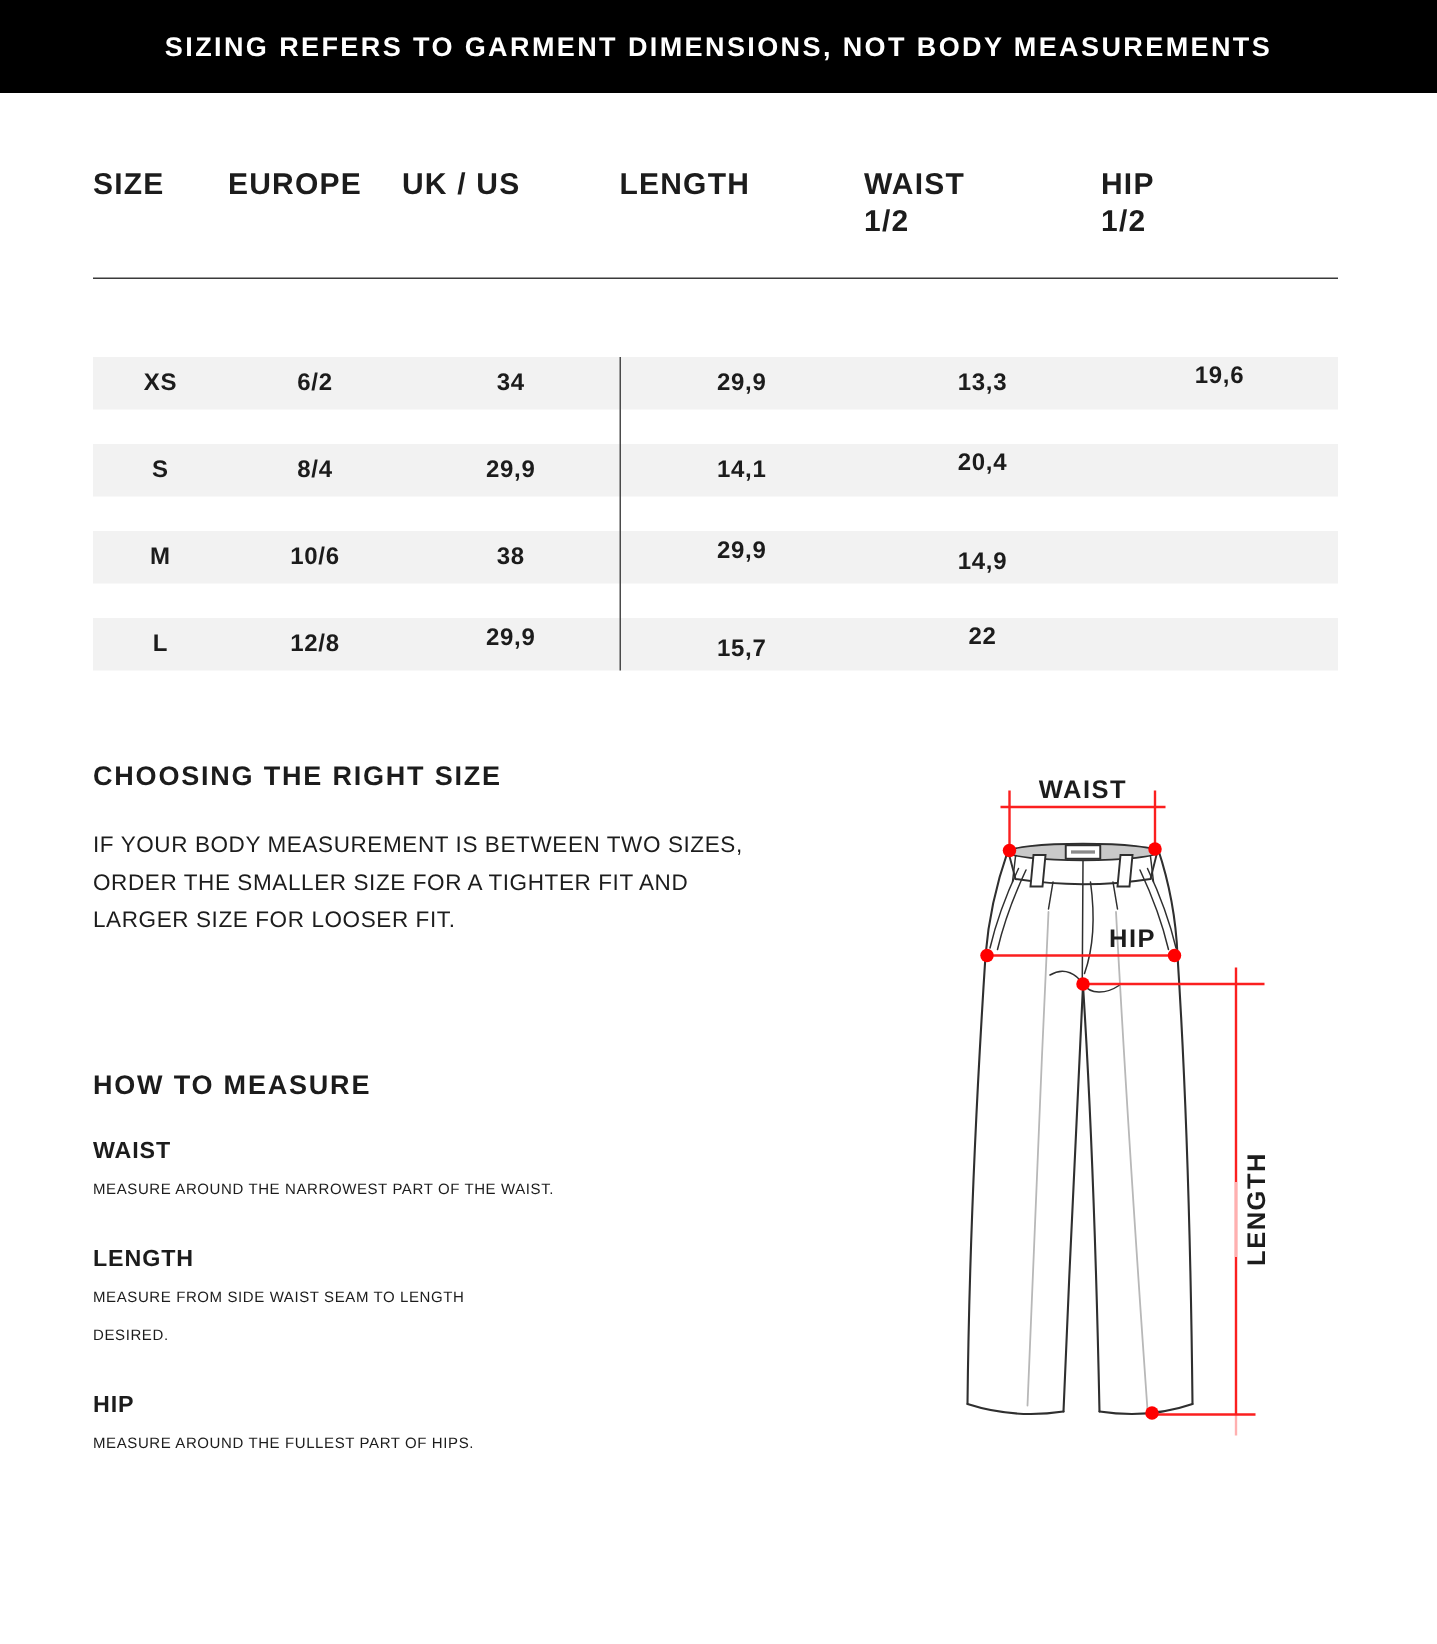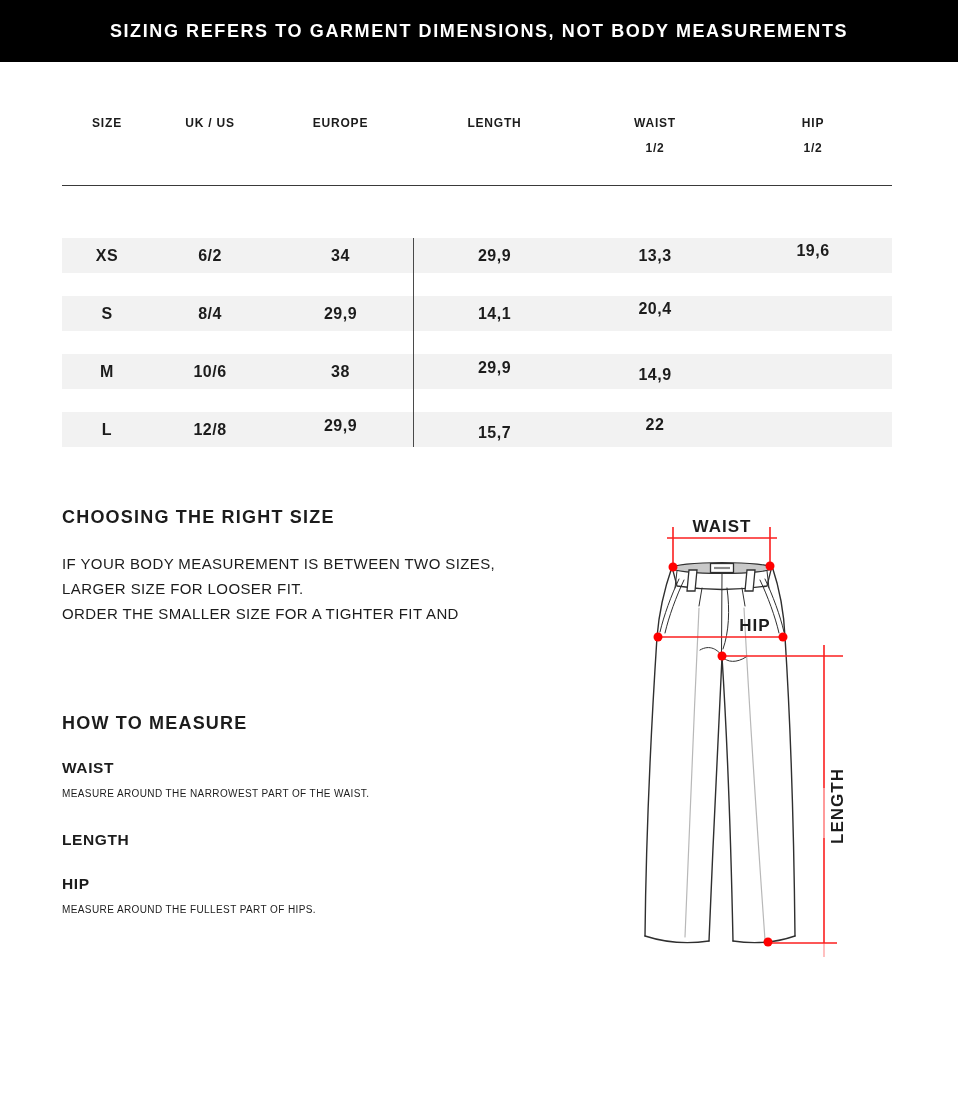--- a/index.html
+++ b/index.html
@@ -13,21 +13,21 @@
   .page{position:relative;width:958px;height:968px;background:#ffffff;overflow:hidden;}
 
   
   .banner{position:absolute;left:0;top:0;width:958px;height:62px;background:var(--banner_bg);
     display:flex;align-items:center;justify-content:center;}
   .banner-text{color:var(--banner_text);font-size:18px;font-weight:700;letter-spacing:1.6px;white-space:nowrap;}
 
   
   .table-area{position:absolute;left:62px;top:95px;width:831px;}
   .thead{display:grid;grid-template-columns:90px 116px 145px 163px 158px 158px;padding-top:20px;}
-  .th{text-align:center;font-size:12px;font-weight:700;letter-spacing:0.8px;line-height:17px;}
+  .th{text-align:left;font-size:20px;font-weight:700;letter-spacing:0.8px;line-height:17px;}
   .th .sub{margin-top:8px;font-weight:700;}
   .head-rule{position:absolute;left:0;top:90px;width:830px;height:0;border-top:1px solid var(--rule);}
   .rows{position:absolute;left:0;top:143px;width:830px;}
   .row{display:grid;grid-template-columns:90px 116px 145px 163px 158px 158px;height:35px;background:var(--row_bg);margin-bottom:23px;}
   .cell{display:flex;align-items:center;justify-content:center;font-size:16px;font-weight:600;letter-spacing:0.5px;text-align:center;}
   .cell span{position:relative;}
   .cell.hip span{top:-5px;}
   .row.r-m .cell.length span,.row.r-l .cell.length span{top:-4px;}
   .row.r-m .cell.waist span,.row.r-l .cell.waist span{top:3px;}
   .col-divider{position:absolute;left:351px;top:143px;width:1px;height:209px;background:#4a4a4a;}
@@ -62,25 +62,25 @@
     <div class="banner-text">SIZING REFERS TO GARMENT DIMENSIONS, NOT BODY MEASUREMENTS</div>
   </div>
 
   <div class="table-area">
     <div class="thead">
       <div class="th">
         <div>SIZE</div>
           <div class="sub"></div>
       </div>
       <div class="th">
+        <div>EUROPE</div>
+          <div class="sub"></div>
+      </div>
+      <div class="th">
         <div>UK / US</div>
-          <div class="sub"></div>
-      </div>
-      <div class="th">
-        <div>EUROPE</div>
           <div class="sub"></div>
       </div>
       <div class="th">
         <div>LENGTH</div>
           <div class="sub"></div>
       </div>
       <div class="th">
         <div>WAIST</div>
           <div class="sub">1/2</div>
       </div>
@@ -164,35 +164,39 @@
           </div>
       </div>
     </div>
     <div class="col-divider"></div>
   </div>
 
   <div class="choosing">
     <div class="sec-title">CHOOSING THE RIGHT SIZE</div>
     <div class="body">
       <div>IF YOUR BODY MEASUREMENT IS BETWEEN TWO SIZES,</div>
+      <div>ORDER THE SMALLER SIZE FOR A TIGHTER FIT AND</div>
       <div>LARGER SIZE FOR LOOSER FIT.</div>
-      <div>ORDER THE SMALLER SIZE FOR A TIGHTER FIT AND</div>
     </div>
   </div>
 
   <div class="how">
     <div class="sec-title">HOW TO MEASURE</div>
     <div class="item">
       <div class="item-label">WAIST</div>
       <div class="item-text">
           <div>MEASURE AROUND THE NARROWEST PART OF THE WAIST.</div>
         </div>
     </div>
     <div class="item">
       <div class="item-label">LENGTH</div>
+      <div class="item-text">
+        <div>MEASURE FROM SIDE WAIST SEAM TO LENGTH</div>
+        <div>DESIRED.</div>
+      </div>
     </div>
     <div class="item">
       <div class="item-label">HIP</div>
       <div class="item-text">
           <div>MEASURE AROUND THE FULLEST PART OF HIPS.</div>
         </div>
     </div>
   </div>
 
   <svg class="diagram" viewBox="600 490 300 480">

